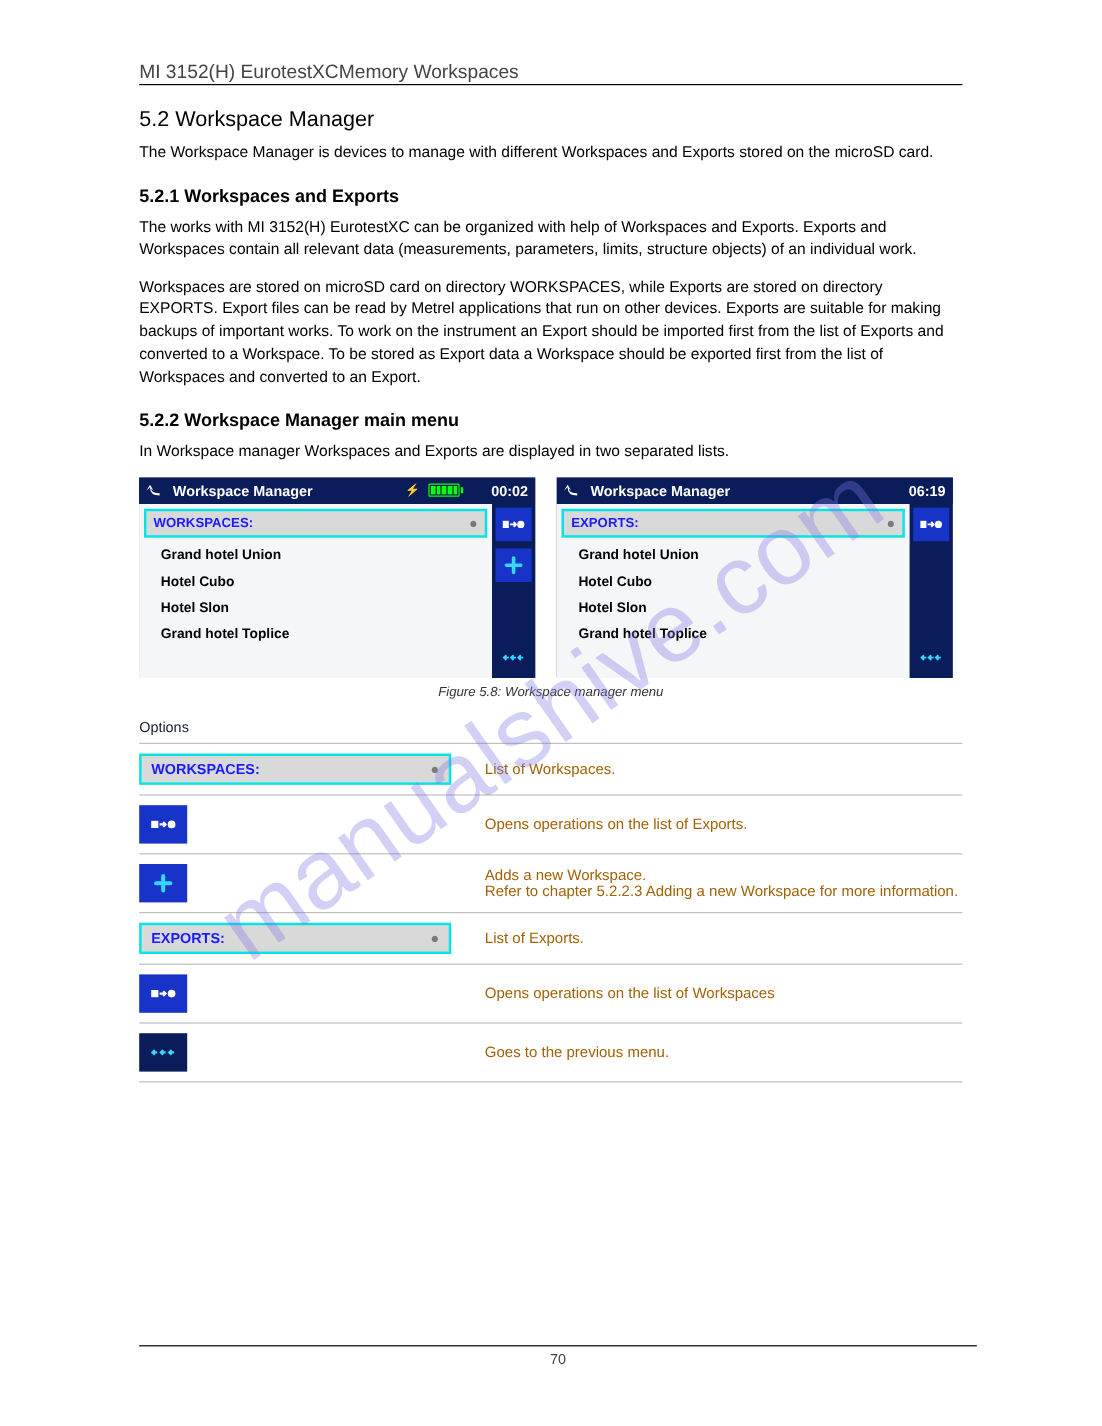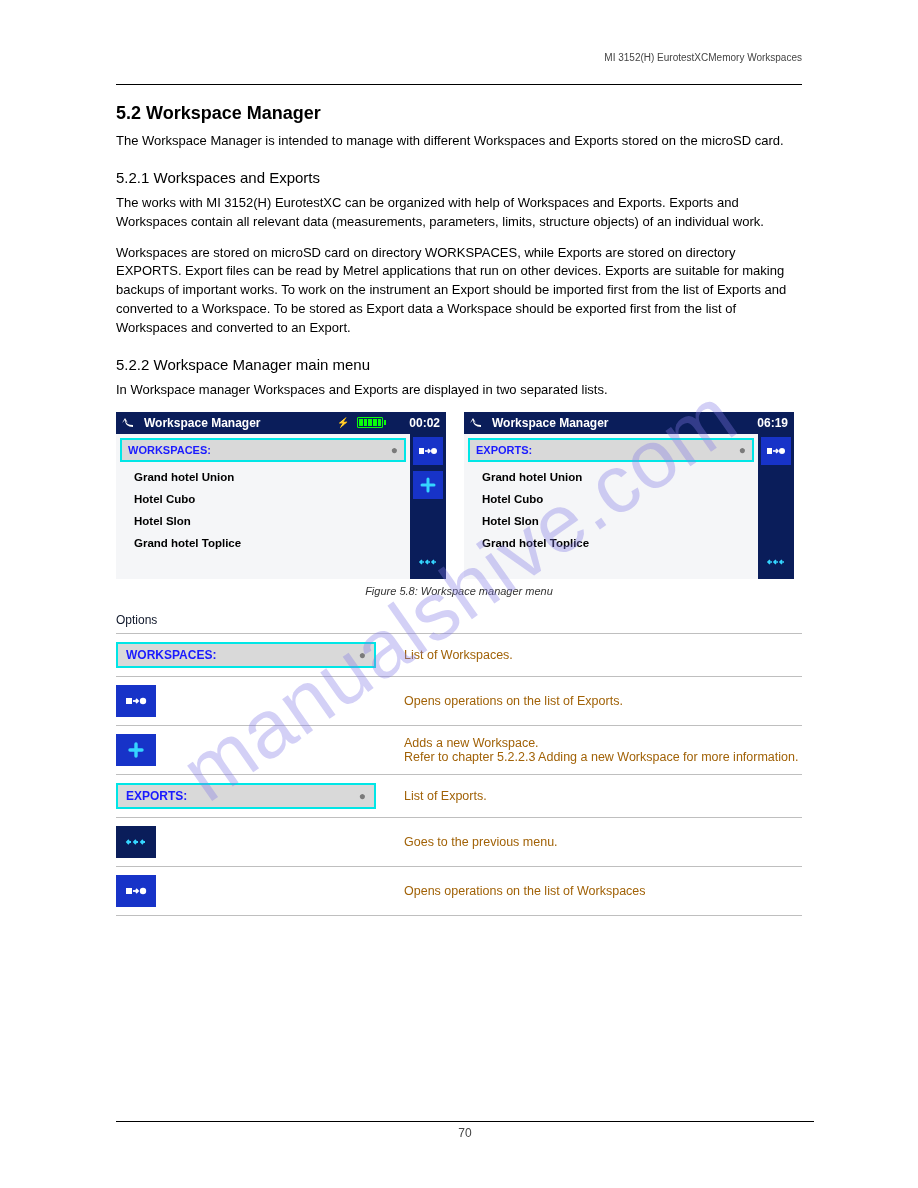--- a/index.html
+++ b/index.html
@@ -10,48 +10,48 @@
     height: 1188px;
     position: relative;
     color: #000;
     font-size: 13px;
   }
   .page {
     padding: 52px 116px 40px 116px;
   }
   .header-row {
     display: flex;
-    justify-content: flex-end;
-    font-size: 10px;
+    justify-content: flex-start;
+    font-size: 16px;
     color: #444;
-    margin-bottom: 21px;
+    margin-bottom: 0;
   }
   .hr {
     border: none;
     border-top: 1.5px solid #000;
     margin-bottom: 18px;
   }
   .footer {
     position: absolute;
     left: 116px;
     right: 104px;
     bottom: 48px;
   }
   .footer .hr { margin-bottom: 4px; }
   .footer .page-num { text-align: center; font-size: 12px; color: #444; }
 
   h2.section-num {
     font-size: 18px;
-    font-weight: bold;
+    font-weight: normal;
     margin-bottom: 8px;
     color: #000;
   }
   h3.sub-num {
     font-size: 15px;
-    font-weight: normal;
+    font-weight: bold;
     margin: 18px 0 8px 0;
     color: #000;
   }
   p.body {
     font-size: 13px;
     line-height: 1.45;
     margin-bottom: 12px;
     color: #000;
   }
   p.small-hdr {
@@ -216,21 +216,21 @@
 <body>
 <div class="page">
 
 <div class="header-row">
   <span>MI 3152(H) EurotestXC</span>
   <span>Memory Workspaces</span>
 </div>
 <hr class="hr">
 
 <h2 class="section-num">5.2 Workspace Manager</h2>
-<p class="body">The Workspace Manager is intended to manage with different Workspaces and Exports stored on the microSD card.</p>
+<p class="body">The Workspace Manager is devices to manage with different Workspaces and Exports stored on the microSD card.</p>
 
 <h3 class="sub-num">5.2.1 Workspaces and Exports</h3>
 <p class="body">The works with MI 3152(H) EurotestXC can be organized with help of Workspaces and Exports. Exports and Workspaces contain all relevant data (measurements, parameters, limits, structure objects) of an individual work.</p>
 <p class="body">Workspaces are stored on microSD card on directory WORKSPACES, while Exports are stored on directory EXPORTS. Export files can be read by Metrel applications that run on other devices. Exports are suitable for making backups of important works. To work on the instrument an Export should be imported first from the list of Exports and converted to a Workspace. To be stored as Export data a Workspace should be exported first from the list of Workspaces and converted to an Export.</p>
 
 <h3 class="sub-num">5.2.2 Workspace Manager main menu</h3>
 <p class="body">In Workspace manager Workspaces and Exports are displayed in two separated lists.</p>
 
 <div class="shot-row">
 
@@ -383,45 +383,45 @@
       <div class="chip-big">
         <span class="lbl">EXPORTS:</span>
         <span class="dot">●</span>
       </div>
     </div>
     <div class="desc-cell">List of Exports.</div>
   </div>
 
   <div class="opt-row">
     <div class="icon-cell">
-      <div class="btn-dark">
-        <svg width="24" height="12" viewBox="0 0 24 12">
-              <path d="M7 6 L3 6 M5 4 L3 6 L5 8" stroke="#35d6ff" stroke-width="1.8" fill="none"></path>
-              <path d="M14 6 L10 6 M12 4 L10 6 L12 8" stroke="#35d6ff" stroke-width="1.8" fill="none"></path>
-              <path d="M21 6 L17 6 M19 4 L17 6 L19 8" stroke="#35d6ff" stroke-width="1.8" fill="none"></path>
-            </svg>
-      </div>
-    </div>
-    <div class="desc-cell">Goes to the previous menu.</div>
-  </div>
-
-  <div class="opt-row">
-    <div class="icon-cell">
       <div class="btn-blue">
         <svg width="24" height="16" viewBox="0 0 24 16">
               <rect x="2" y="5" width="6" height="6" fill="#fff"></rect>
               <path d="M9 8 L14 8" stroke="#fff" stroke-width="1.8"></path>
               <path d="M12 6 L14 8 L12 10" fill="none" stroke="#fff" stroke-width="1.8"></path>
               <circle cx="19" cy="8" r="3.2" fill="#fff"></circle>
             </svg>
       </div>
     </div>
     <div class="desc-cell">Opens operations on the list of Workspaces</div>
   </div>
 
+  <div class="opt-row">
+    <div class="icon-cell">
+      <div class="btn-dark">
+        <svg width="24" height="12" viewBox="0 0 24 12">
+              <path d="M7 6 L3 6 M5 4 L3 6 L5 8" stroke="#35d6ff" stroke-width="1.8" fill="none"></path>
+              <path d="M14 6 L10 6 M12 4 L10 6 L12 8" stroke="#35d6ff" stroke-width="1.8" fill="none"></path>
+              <path d="M21 6 L17 6 M19 4 L17 6 L19 8" stroke="#35d6ff" stroke-width="1.8" fill="none"></path>
+            </svg>
+      </div>
+    </div>
+    <div class="desc-cell">Goes to the previous menu.</div>
+  </div>
+
 </div>
 
 </div>
 
 <div class="watermark">manualshive.com</div>
 
 <div class="footer">
   <hr class="hr">
   <div class="page-num">70</div>
 </div>

